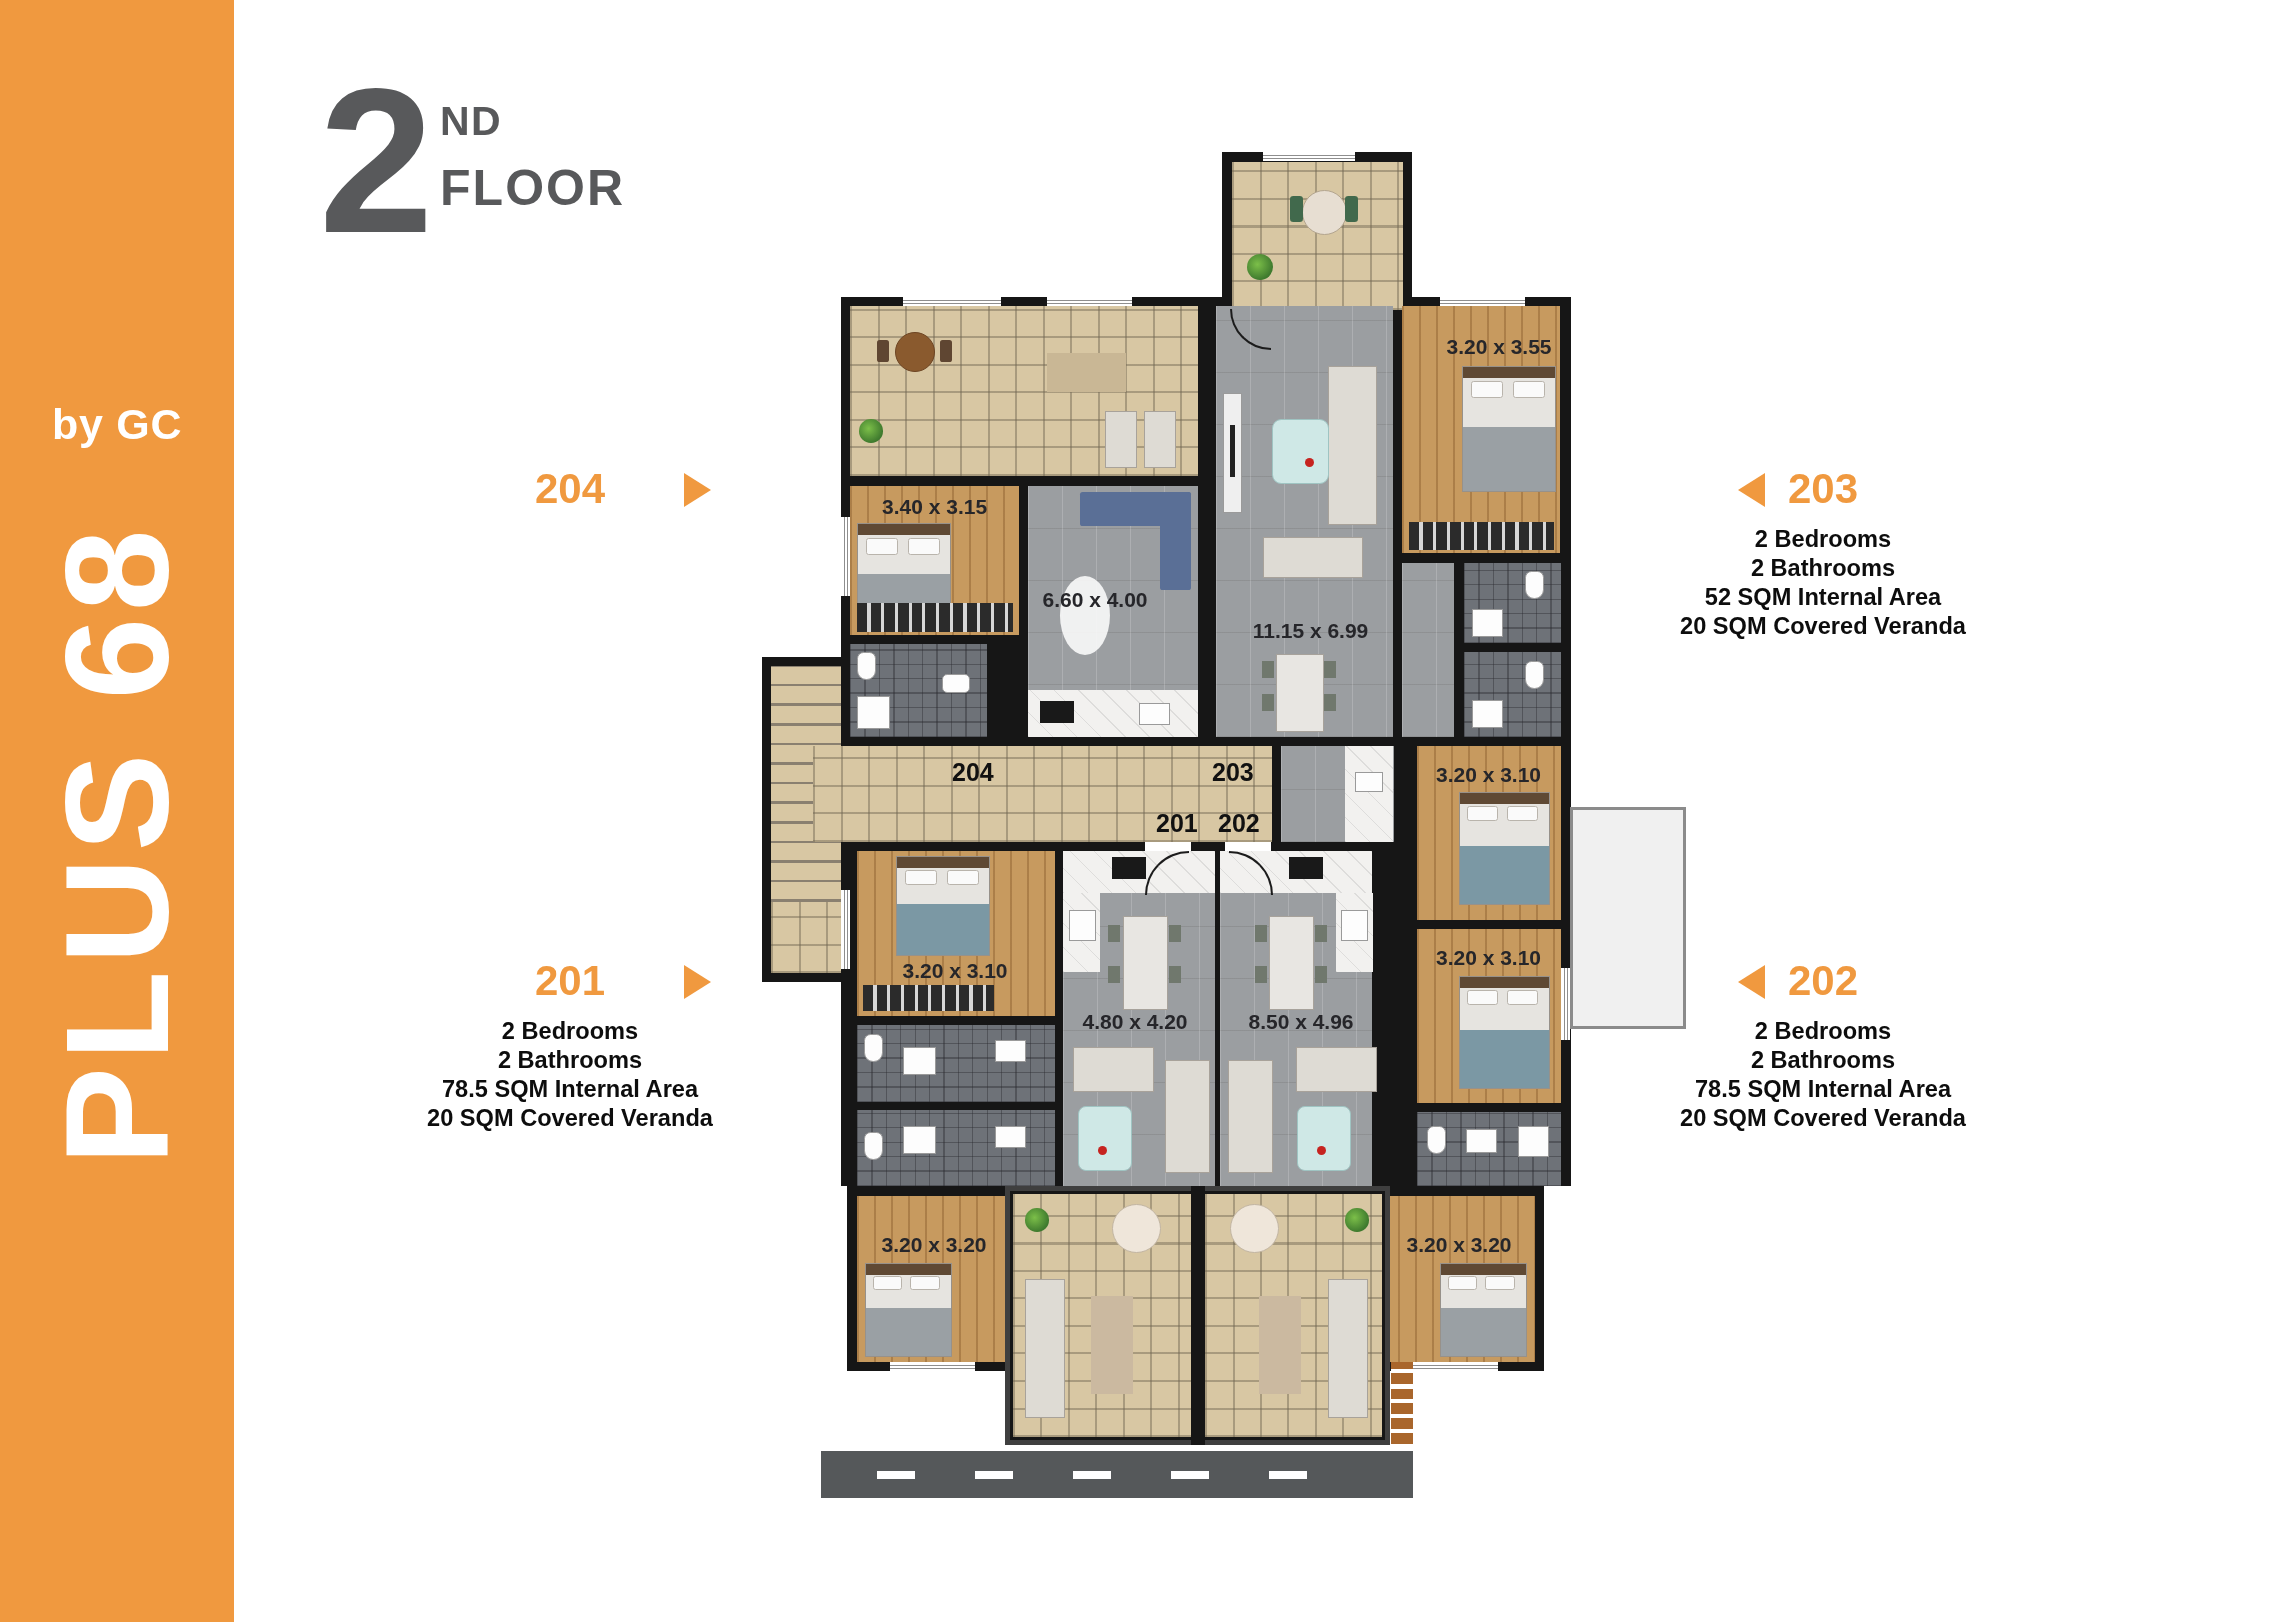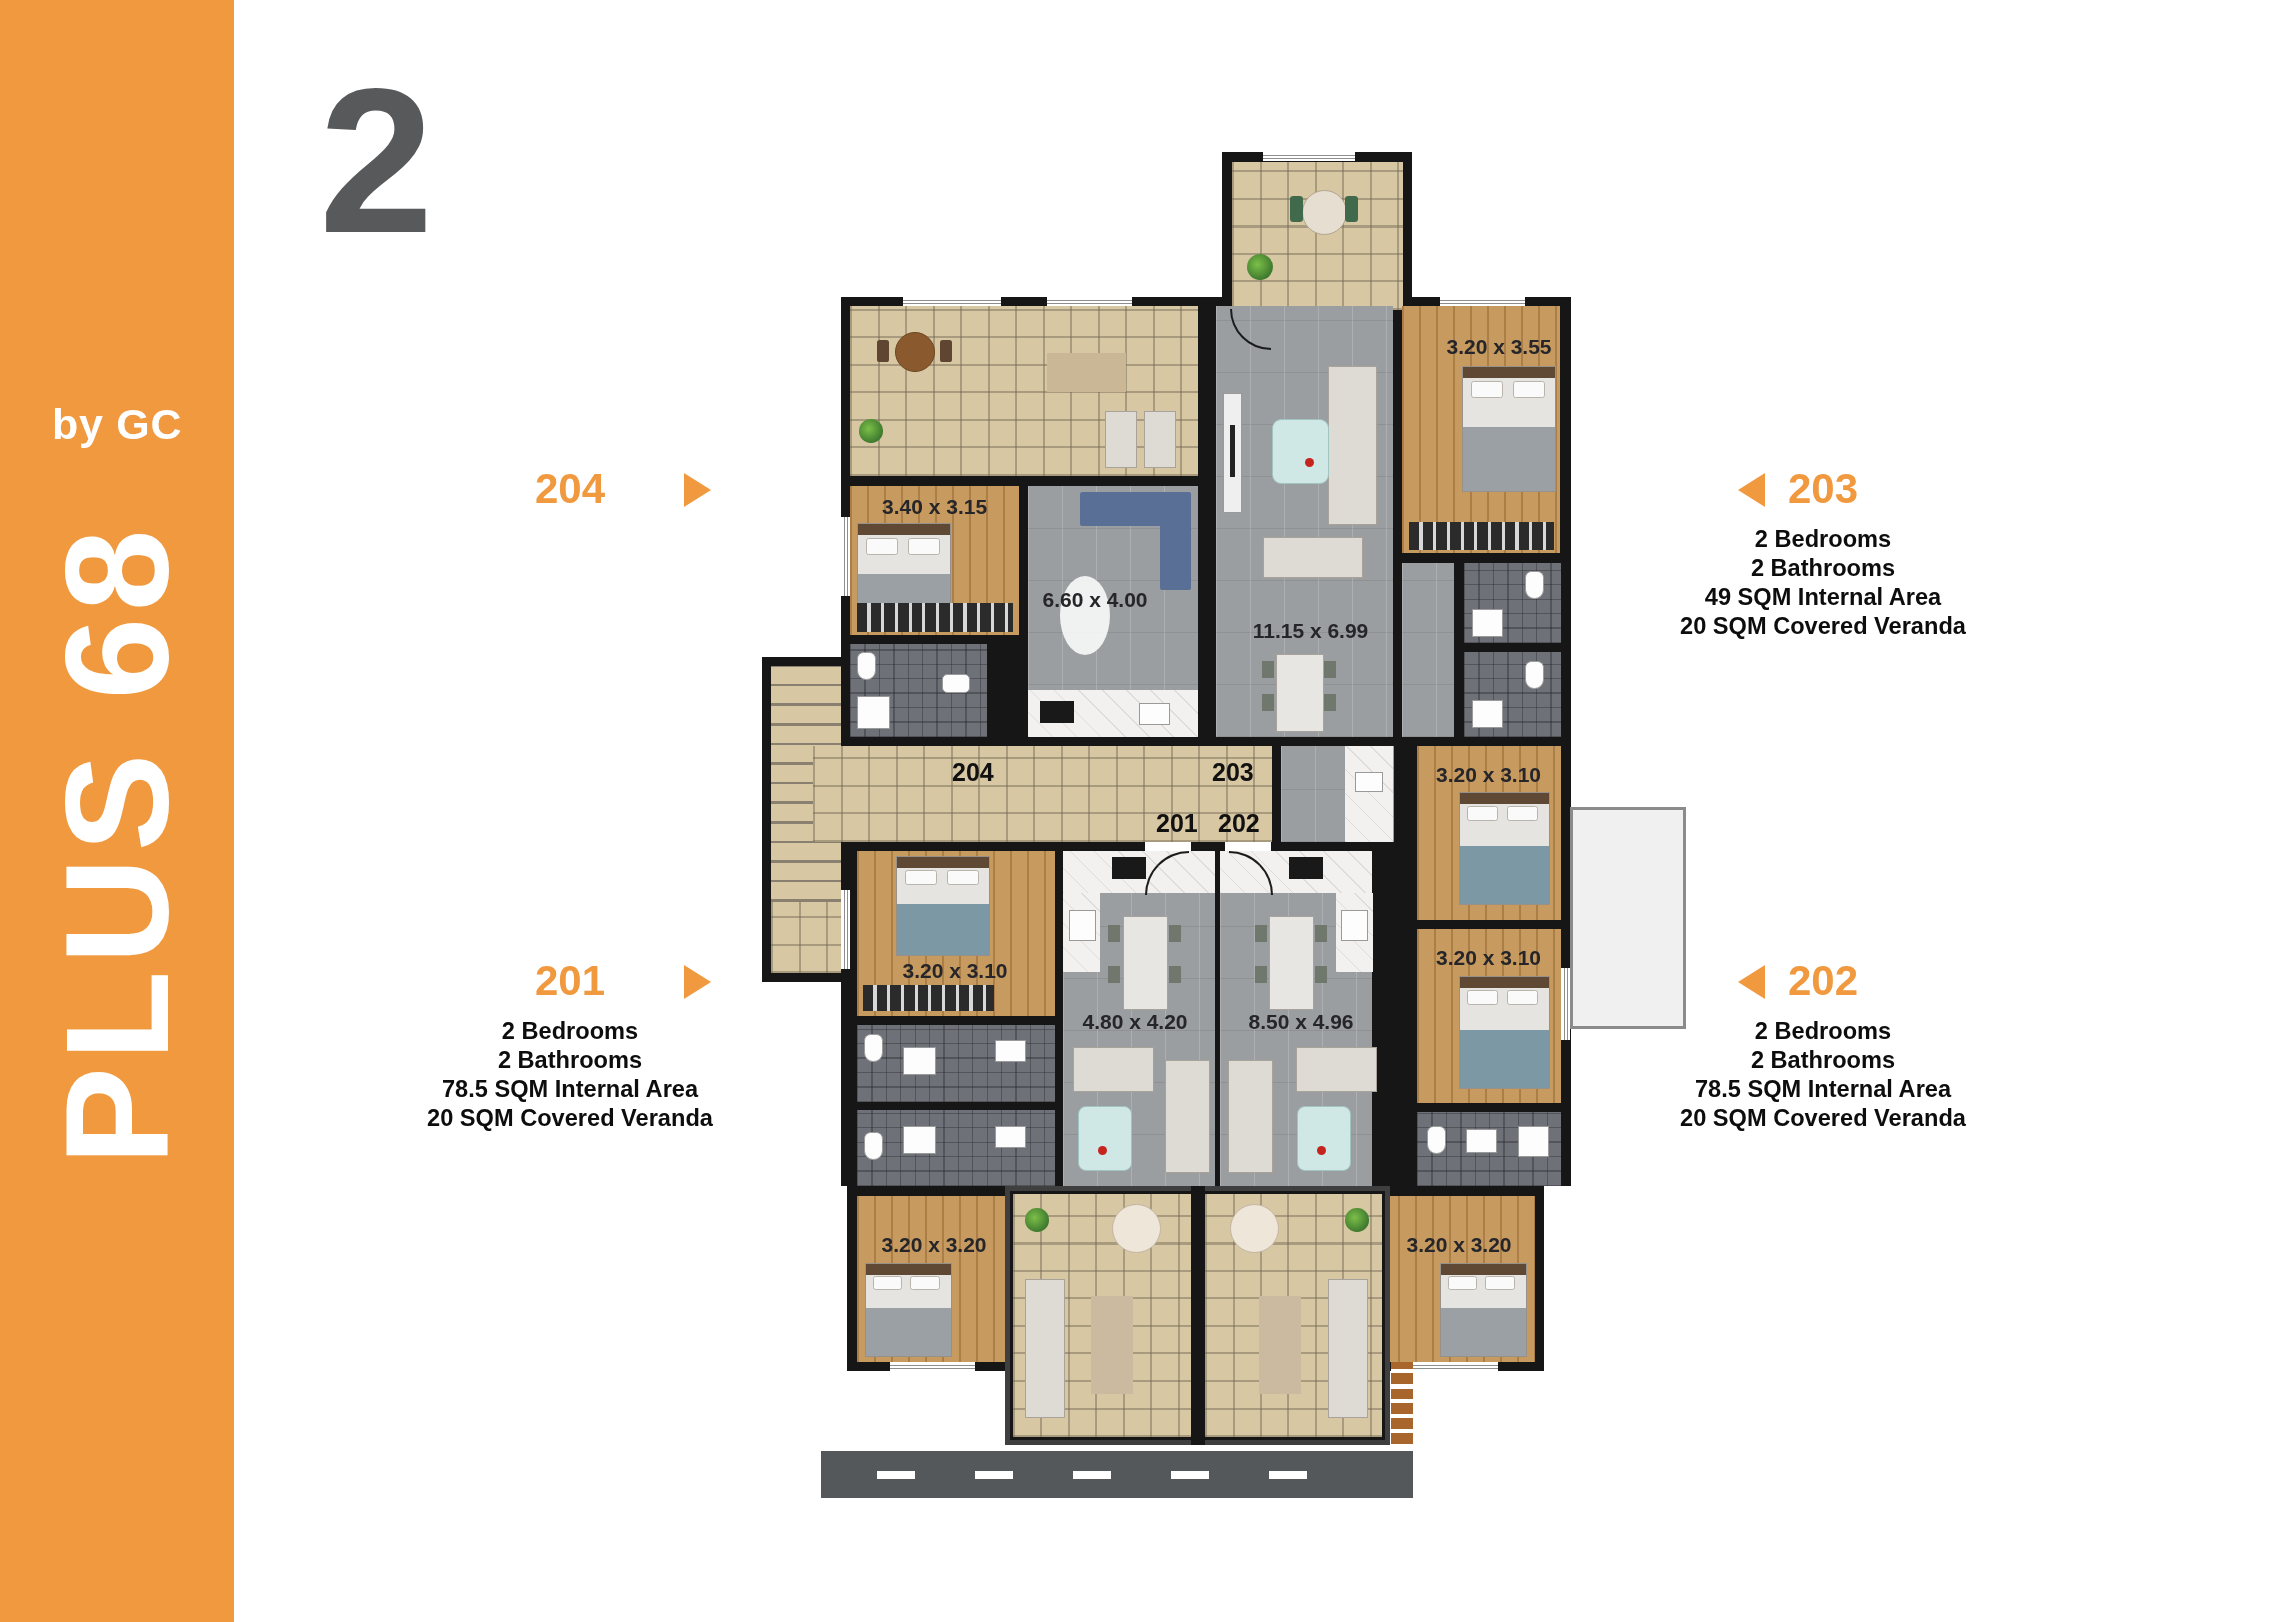--- a/index.html
+++ b/index.html
@@ -67,38 +67,42 @@
 <body>
 
 <div id="canvas">
 
   <div id="sidebar" class="abs"></div>
   <div id="brand-sub" class="abs">by GC</div>
   <div id="brand-main" class="abs">PLUS 68</div>
 
   <div id="floor-title" class="abs">
     <div id="floor-num">2</div>
+    <div id="floor-col">
+      <div id="floor-ord">ND</div>
+      <div id="floor-word">FLOOR</div>
+    </div>
   </div>
 
   <div class="unit abs" style="left:387px;top:463px;">
     <div class="hdr">
       <span class="num">204</span>
       <span class="tri right" style="left:297px;"></span>
     </div>
   </div>
 
   <div class="unit abs" style="left:1640px;top:463px;">
     <div class="hdr">
       <span class="tri left" style="left:98px;"></span>
       <span class="num">203</span>
     </div>
     <div class="lines">
       <div class="ln">2 Bedrooms</div>
       <div class="ln">2 Bathrooms</div>
-      <div class="ln">49 SQM Internal Area</div>
+      <div class="ln">52 SQM Internal Area</div>
       <div class="ln">20 SQM Covered Veranda</div>
     </div>
   </div>
 
   <div class="unit abs" style="left:387px;top:955px;">
     <div class="hdr">
       <span class="num">201</span>
       <span class="tri right" style="left:297px;"></span>
     </div>
     <div class="lines">

